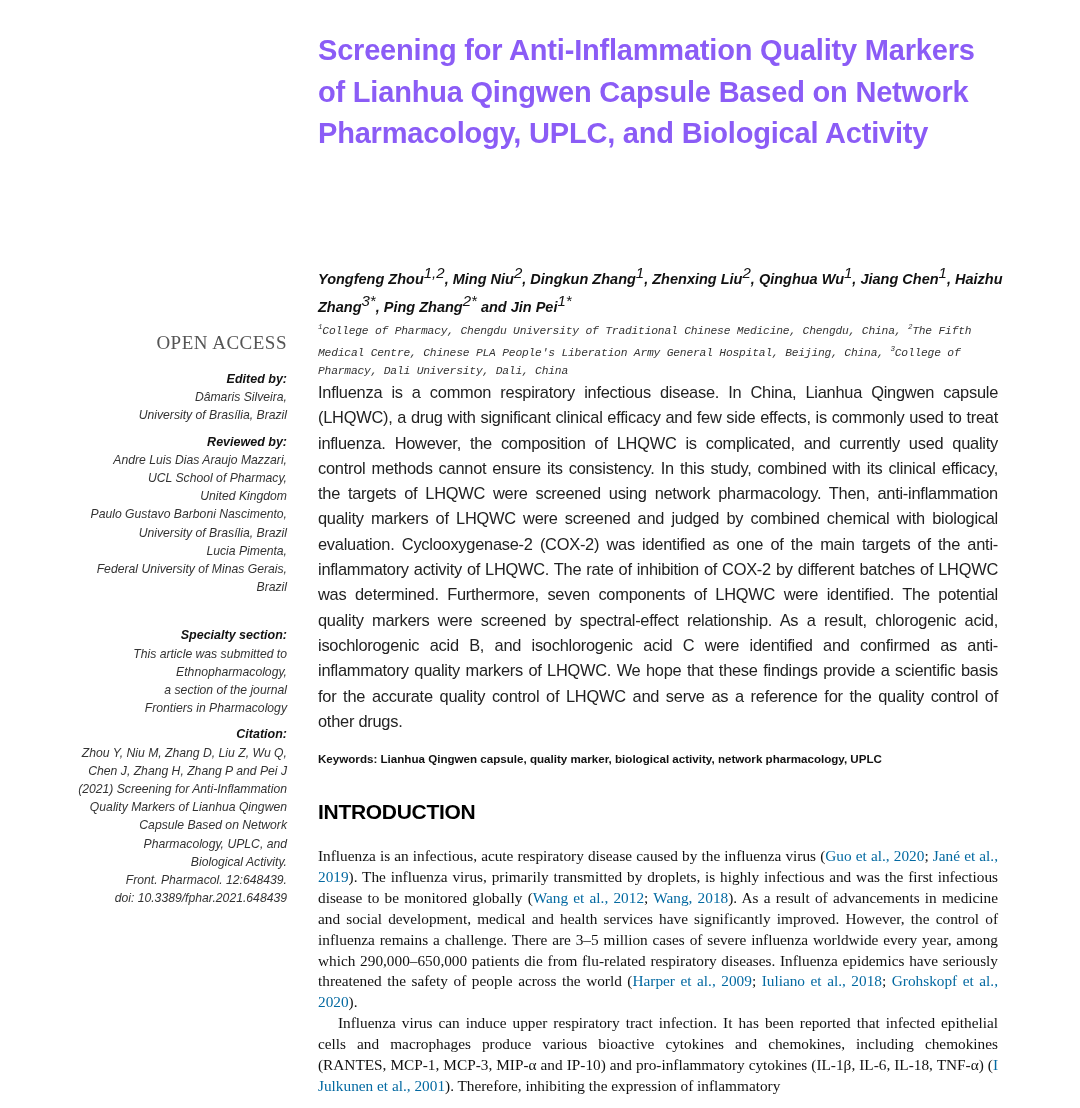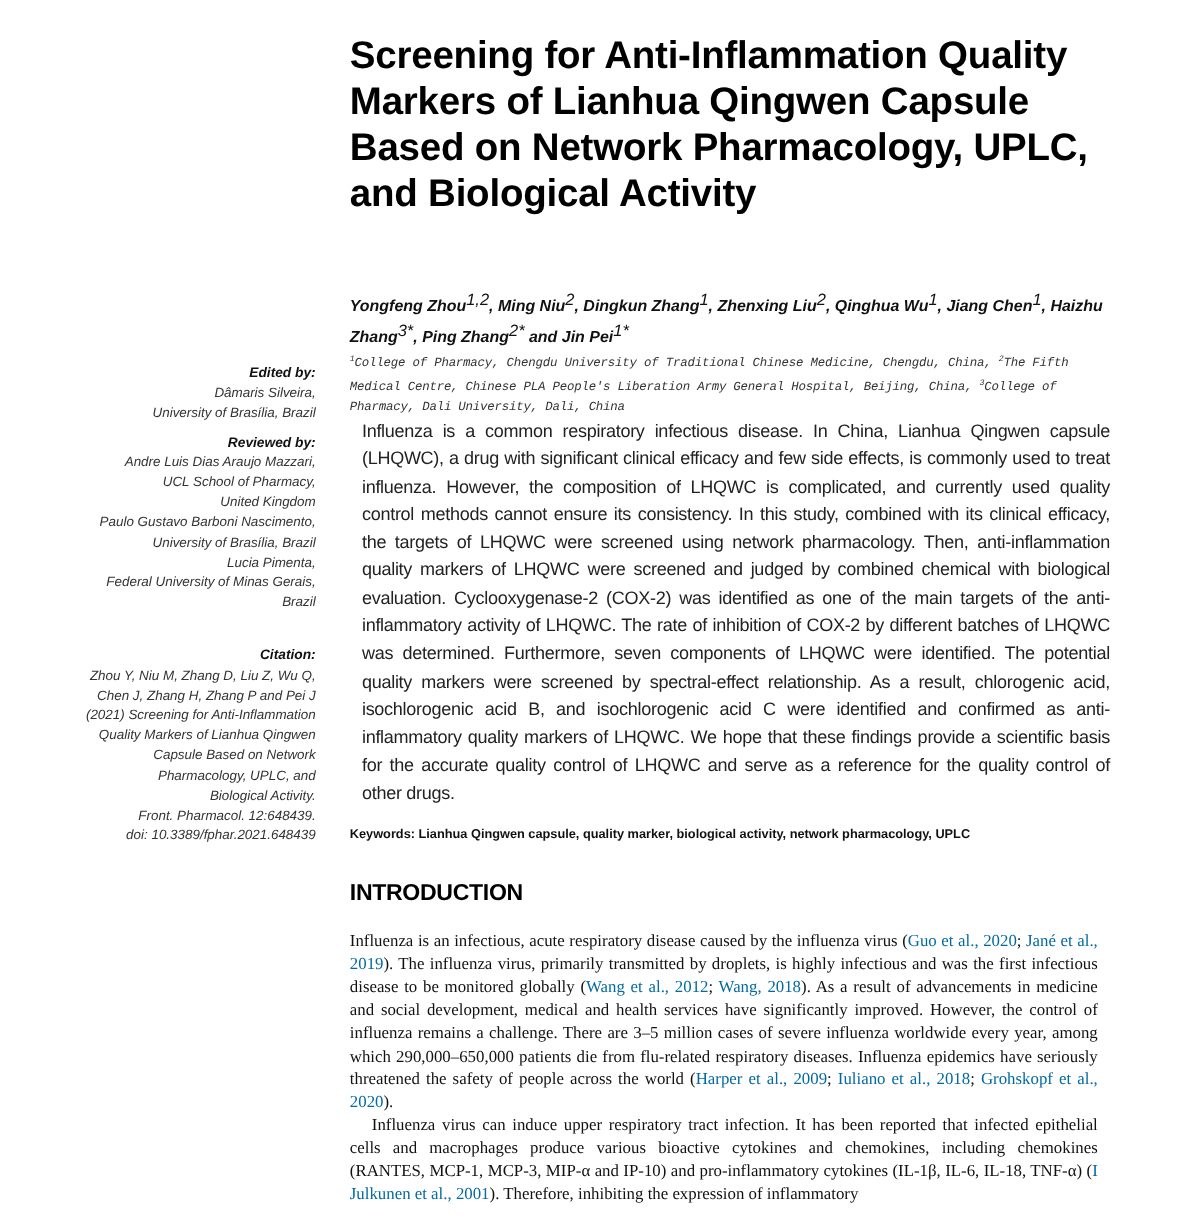--- a/index.html
+++ b/index.html
@@ -7,43 +7,44 @@
   .sidebar { position: absolute; left: 60px; width: 227px; top: 330px; text-align: right;
     font-family: "Liberation Sans", sans-serif; font-style: italic; font-size: 12.2px; line-height: 18.2px; color: #333; }
   .open-access { font-family: "Liberation Serif", serif; font-style: normal; font-size: 19px; letter-spacing: 0.5px;
     color: #555; line-height: 26px; margin-bottom: 14px; }
   .side-head { font-weight: bold; color: #111; font-size: 12.5px; }
   .side-block { margin-bottom: 8px; }
   .gap { height: 22px; }
   .inline-bold { font-weight: bold; color: #111; }
   .main { position: absolute; left: 318px; width: 682px; top: 0; }
   .title { position: absolute; top: 30px; left: 0; width: 690px; font-family: "Liberation Sans", sans-serif;
-    font-weight: bold; font-size: 35px; line-height: 41.5px; color: #000000; margin: 0; letter-spacing: -0.2px; }
+    font-weight: bold; font-size: 29px; line-height: 41.5px; color: #8b5cf6; margin: 0; letter-spacing: -0.2px; }
   .authors { position: absolute; top: 262px; left: 0; width: 690px; font-family: "Liberation Sans", sans-serif;
     font-weight: bold; font-style: italic; font-size: 14.5px; line-height: 21px; color: #111; }
   .authors sup { font-size: 15px; font-weight: normal; }
   .affil { position: absolute; top: 318px; left: 0; width: 690px; font-family: Liberation Mono, monospace;
     font-style: italic; font-size: 11.3px; line-height: 18px; color: #333; letter-spacing: -0.2px; }
   .affil sup { font-size: 7.5px; }
-  .abstract { position: absolute; top: 380px; left: 11px; width: 680px; font-family: "Liberation Sans", sans-serif;
+  .abstract { position: absolute; top: 380px; left: 0; width: 680px; font-family: "Liberation Sans", sans-serif;
     font-size: 16.4px; line-height: 25.3px; color: #222; text-align: justify; margin: 0; letter-spacing: -0.25px; }
   .keywords { position: absolute; top: 752px; left: 0; width: 690px; font-family: "Liberation Sans", sans-serif;
     font-weight: bold; font-size: 11.6px; color: #111; }
   .intro-head { position: absolute; top: 800px; left: 0; font-family: "Liberation Sans", sans-serif;
     font-weight: bold; font-size: 21px; color: #000; margin: 0; letter-spacing: -0.3px; }
   .body-text { position: absolute; top: 846px; left: 0; width: 680px; font-family: "Liberation Serif", serif;
     font-size: 15.3px; line-height: 20.9px; color: #111; text-align: justify; margin: 0; }
   .body-text p { margin: 0; }
   .body-text p.indent { text-indent: 20px; }
   .cite { color: #0369a1; }
 </style>
 </head>
 <body>
 
 <aside class="sidebar">
+  <div class="open-access">OPEN ACCESS</div>
 
   <div class="side-block">
     <div class="side-head">Edited by:</div>
     <div>Dâmaris Silveira,</div>
     <div>University of Brasília, Brazil</div>
   </div>
 
   <div class="side-block">
     <div class="side-head">Reviewed by:</div>
     <div>Andre Luis Dias Araujo Mazzari,</div>
@@ -52,20 +53,27 @@
     <div>Paulo Gustavo Barboni Nascimento,</div>
     <div>University of Brasília, Brazil</div>
     <div>Lucia Pimenta,</div>
     <div>Federal University of Minas Gerais,</div>
     <div>Brazil</div>
   </div>
 
 
   <div class="gap"></div>
 
+  <div class="side-block">
+    <div class="side-head">Specialty section:</div>
+    <div>This article was submitted to</div>
+    <div>Ethnopharmacology,</div>
+    <div>a section of the journal</div>
+    <div>Frontiers in Pharmacology</div>
+  </div>
 
 
   <div class="side-block">
     <div class="side-head">Citation:</div>
     <div>Zhou Y, Niu M, Zhang D, Liu Z, Wu Q,</div>
     <div>Chen J, Zhang H, Zhang P and Pei J</div>
     <div>(2021) Screening for Anti-Inflammation</div>
     <div>Quality Markers of Lianhua Qingwen</div>
     <div>Capsule Based on Network</div>
     <div>Pharmacology, UPLC, and</div>

